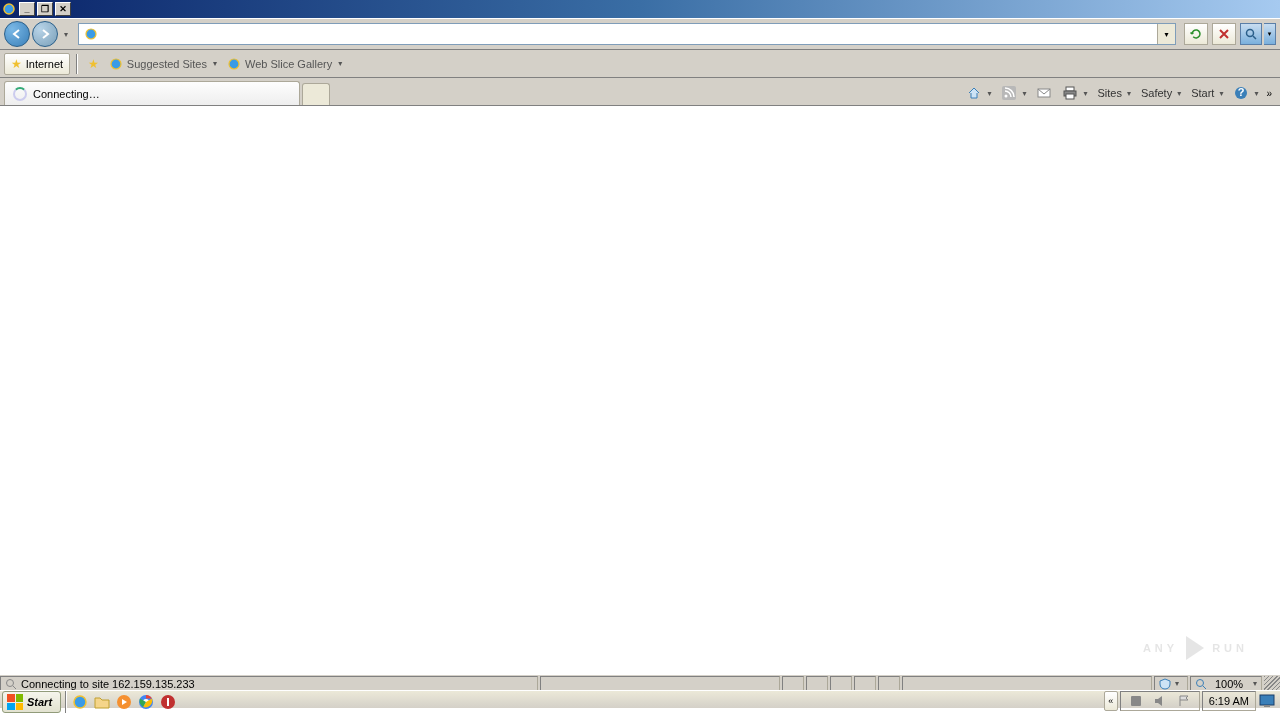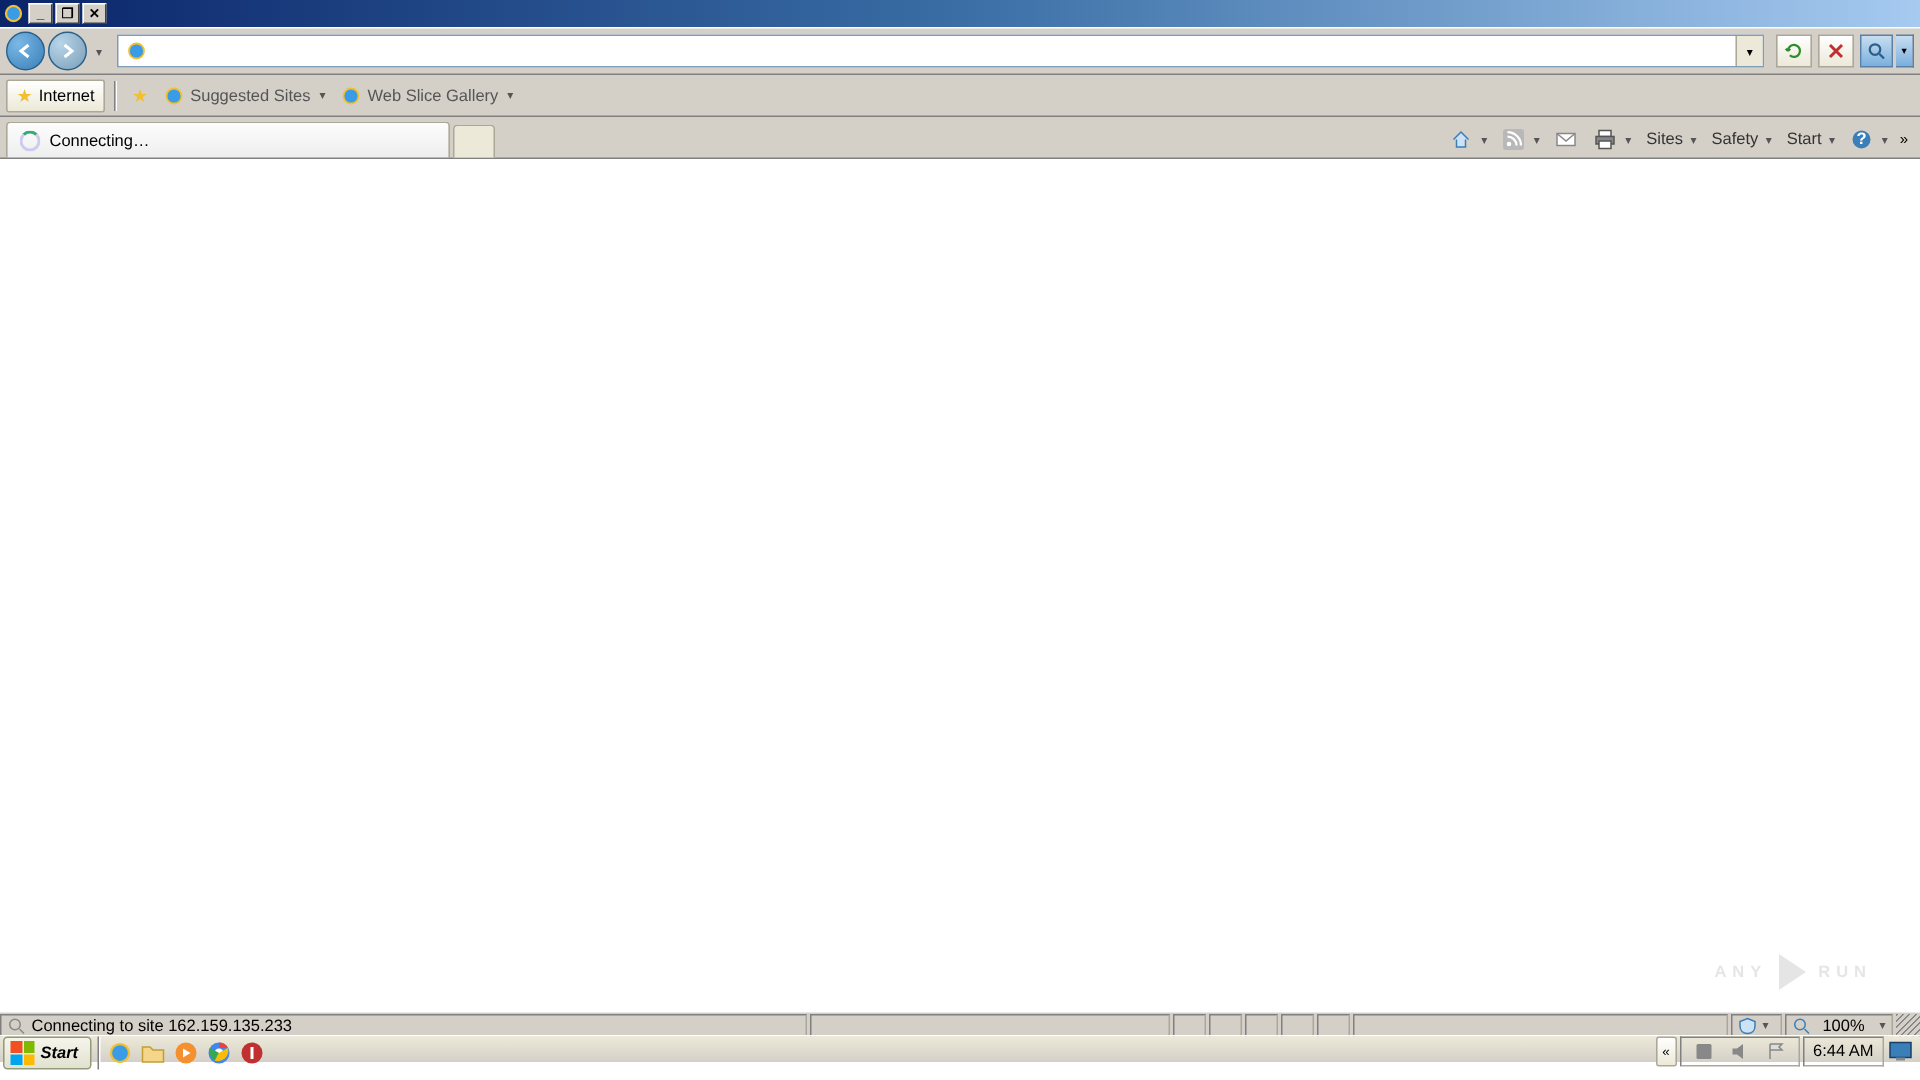--- a/index.html
+++ b/index.html
@@ -332,21 +332,21 @@
             <path d="M2 5h3l4-3v10l-4-3H2z" fill="#888"></path>
           </svg>
         </span>
       <span class="tray-icon">
           <svg width="14" height="14" viewBox="0 0 14 14">
             <path d="M3 2v10M3 2h8l-2 2 2 2H3" fill="#ddd" stroke="#888"></path>
           </svg>
         </span>
     </div>
     <div class="tray-panel">
-      <span class="clock">6:44 AM</span>
+      <span class="clock">6:19 AM</span>
     </div>
     <span class="tray-icon">
         <svg width="16" height="14" viewBox="0 0 16 14">
           <rect x="1" y="1" width="14" height="10" fill="#3a7fb8" stroke="#1a3f68"></rect>
           <rect x="5" y="11" width="6" height="2" fill="#888"></rect>
         </svg>
       </span>
   </div>
 </div>
 

